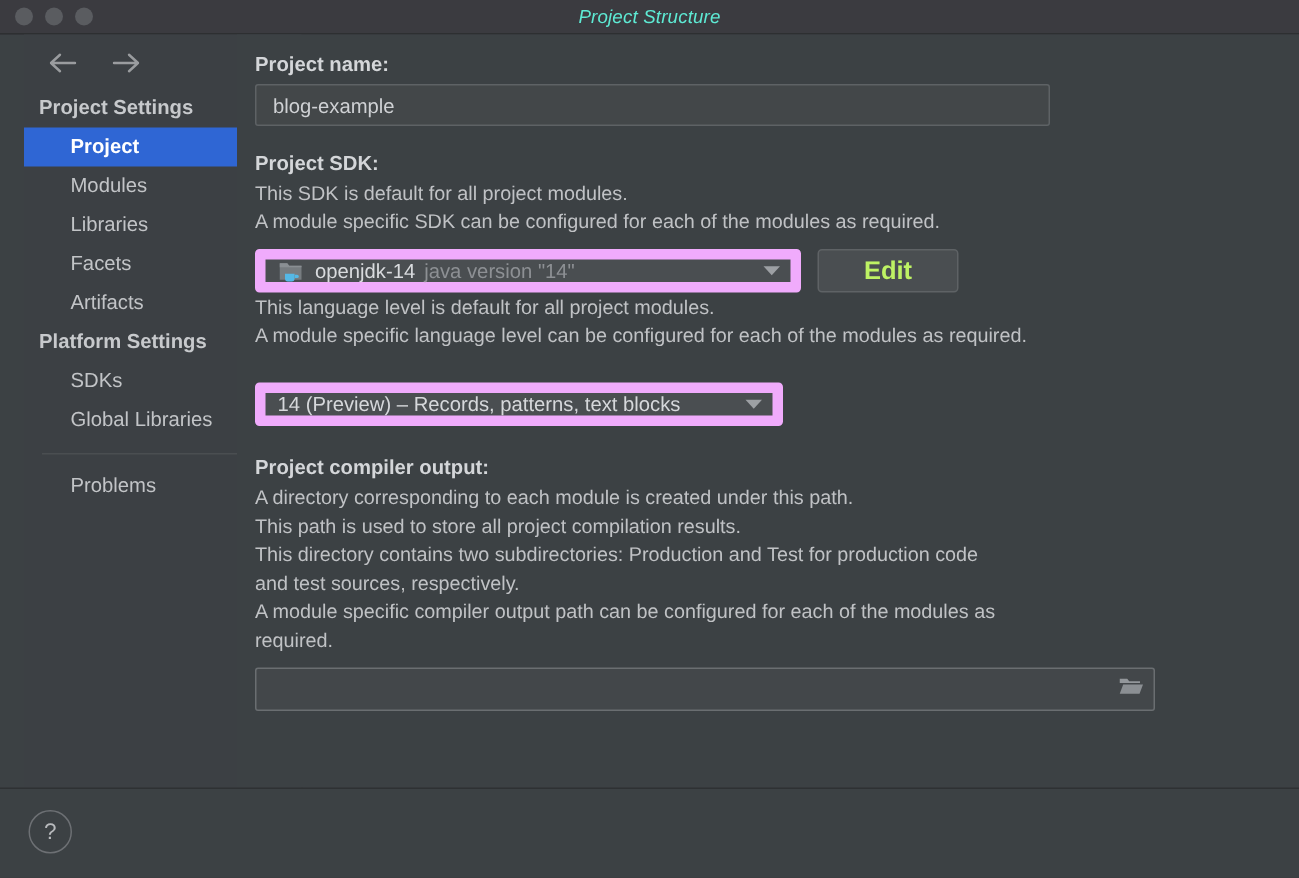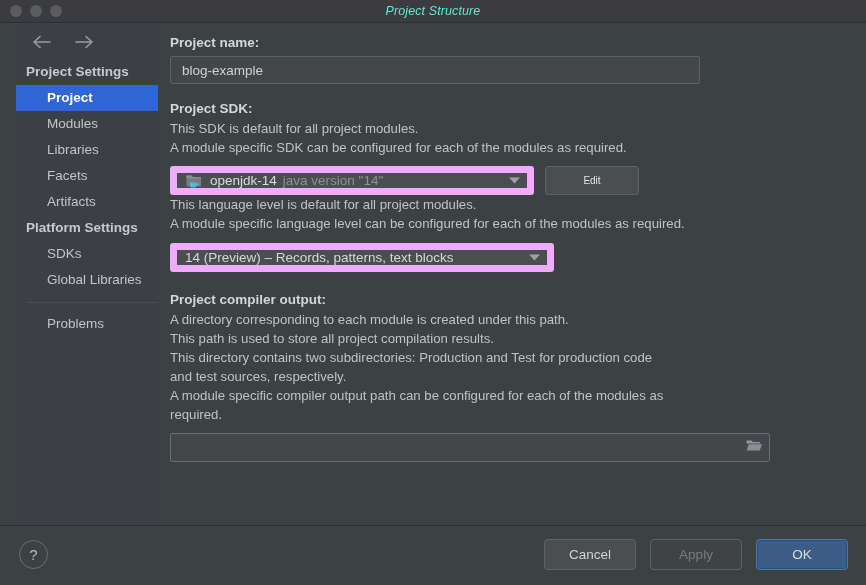--- a/index.html
+++ b/index.html
@@ -97,23 +97,24 @@
   }
   .combo .arrow {
     margin-left: auto; padding-left: 10px; display: flex; align-items: center;
   }
   .sdk-name { color: #d9dbde; }
   .sdk-ver { color: #8d9094; margin-left: 6px; }
 
   .btn {
     height: 29px; min-width: 82px;
     background: #4a4e51; border: 1px solid #5e6265; border-radius: 3px;
-    color: #e5e5e5; font-size: 10px;
+    color: #bef264; font-size: 17px;
     display: flex; align-items: center; justify-content: center;
     font-family: "Liberation Sans", sans-serif;
+    font-weight: bold;
   }
 
   .row { display: flex; align-items: center; }
 
   .folder-field {
     height: 29px; background: #43474a;
     border: 1px solid #6a6e71; border-radius: 2px;
     display: flex; align-items: center;
     padding: 0 6px 0 8px;
   }
@@ -224,21 +225,21 @@
               <path d="M1 1.5 L6.5 7.5 L12 1.5 Z" fill="#9da0a4"></path>
             </svg>
         </span>
       </div>
       <div class="btn" style="width:94px;">Edit</div>
     </div>
 
     <div class="lbl-desc">This language level is default for all project modules.</div>
     <div class="lbl-desc">A module specific language level can be configured for each of the modules as required.</div>
 
-    <div class="combo" style="width:384px; margin-top:10px;">
+    <div class="combo" style="width:352px; margin-top:22px;">
       <span>14 (Preview) – Records, patterns, text blocks</span>
       <span class="arrow">
         <svg width="13" height="9" viewBox="0 0 13 9">
             <path d="M1 1.5 L6.5 7.5 L12 1.5 Z" fill="#9da0a4"></path>
           </svg>
       </span>
     </div>
 
     <div class="lbl-bold" style="margin-top:18px;">Project compiler output:</div>
     <div class="lbl-desc">A directory corresponding to each module is created under this path.</div>
@@ -255,20 +256,15 @@
           <path d="M1.5 2.5 h5 l1.3 1.6 h7.2 v1.3 h-13.5 z" fill="#93979b"></path>
           <path d="M1.5 12.5 l2.3 -6.2 h13.2 l-2.3 6.2 z" fill="#8b8f93"></path>
         </svg>
       </span>
     </div>
 
   </div>
 
   <div class="bottombar">
     <div class="help-btn">?</div>
-    <div class="footer-btns">
-      <div class="fbtn">Cancel</div>
-      <div class="fbtn disabled">Apply</div>
-      <div class="fbtn primary">OK</div>
-    </div>
   </div>
 
 </div>
 
 </body></html>

